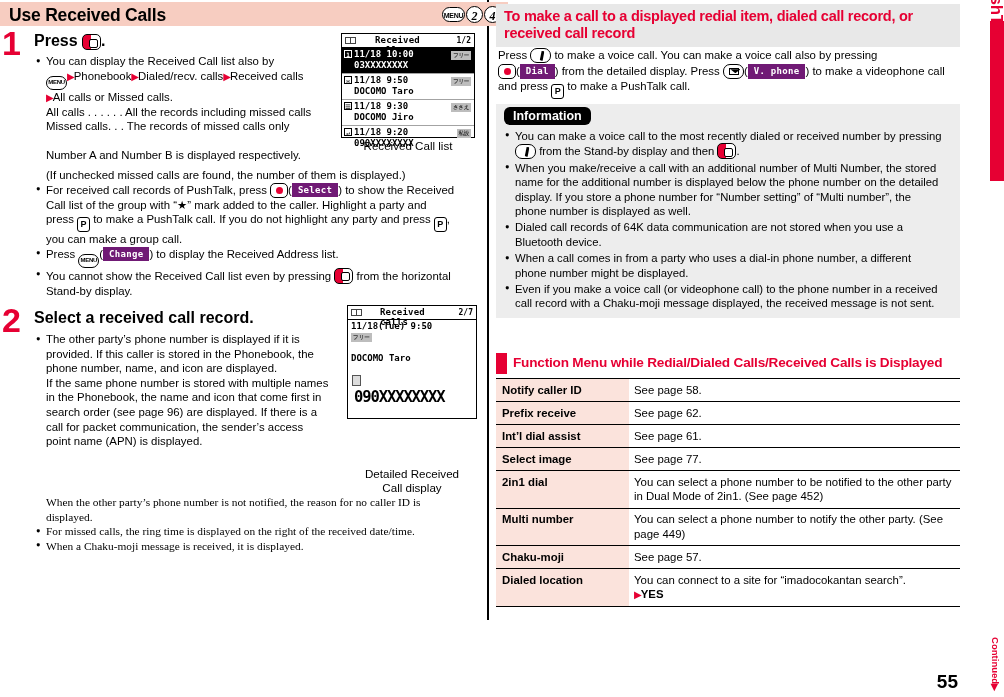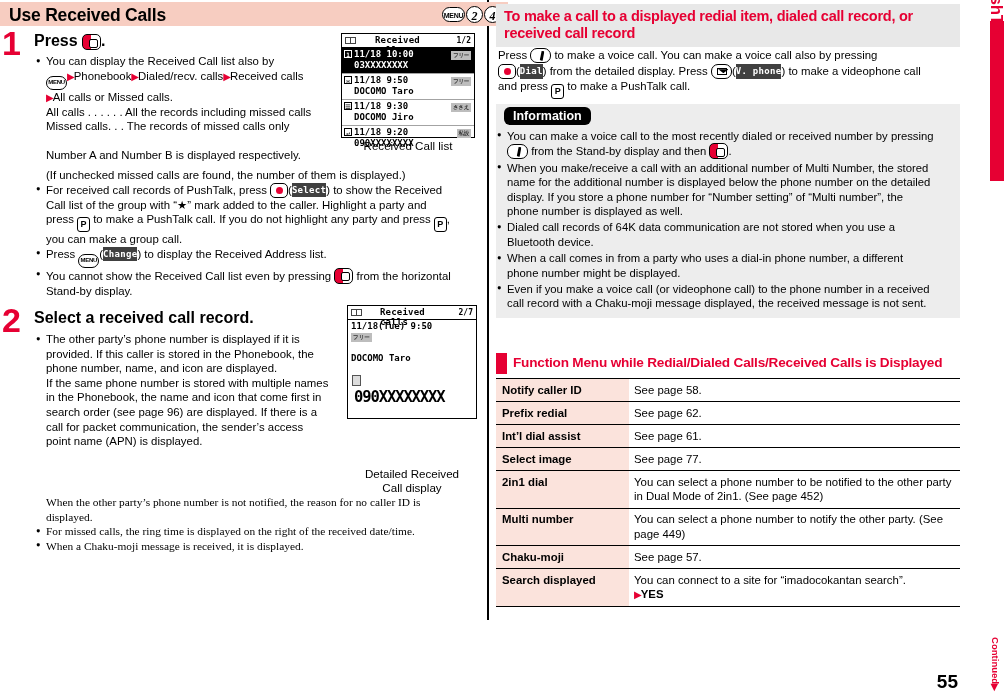--- a/index.html
+++ b/index.html
@@ -56,22 +56,22 @@
     font-size:9px;font-weight:bold;line-height:13px;text-align:center;}
   .kb-call{position:relative;width:21px;height:15px;border:1.5px solid #000;border-radius:7px;background:#fff;}
   .kb-call::after{content:"";position:absolute;left:7px;top:2px;width:7px;height:10px;
     background:#000;clip-path:polygon(62% 0,100% 8%,55% 100%,18% 88%);transform:rotate(-8deg);}
   .kb-mail{position:relative;width:21px;height:15px;border:1.5px solid #000;border-radius:7px;background:#fff;}
   .kb-mail::after{content:"";position:absolute;left:5.5px;top:3.5px;width:10px;height:7px;border:1.3px solid #000;box-sizing:border-box;}
   .kb-mail::before{content:"";position:absolute;left:6.5px;top:4.8px;width:8px;height:4px;
     border-left:1.2px solid #000;border-right:1.2px solid #000;
     clip-path:polygon(0 0,100% 0,50% 100%);background:#000;}
 
-  .softkey{display:inline-block;background:#404040;color:#fff;font-family:"DejaVu Sans Mono",monospace;
-    font-size:9px;font-weight:bold;padding:0 0;letter-spacing:.3px;vertical-align:1px;}
+  .softkey{display:inline-block;background:#701a75;color:#fff;font-family:"DejaVu Sans Mono",monospace;
+    font-size:9px;font-weight:bold;padding:0 6px;letter-spacing:.3px;vertical-align:1px;}
 
   .arw{color:#e60033;font-size:10px;vertical-align:.5px;letter-spacing:-1px;}
 
   
   .step{position:absolute;}
   .step-num{
     position:absolute;left:2px;top:0;
     font-family:"Liberation Sans",sans-serif;font-weight:bold;font-size:34px;color:#e60033;
     line-height:30px;letter-spacing:-2px;
   }
@@ -109,21 +109,21 @@
   .rhead{
     position:absolute;left:0;top:4px;width:464px;
     background:#e8e8e8;padding:4px 8px 5px 8px;box-sizing:border-box;
     color:#e60033;font-size:14.5px;font-weight:bold;line-height:17px;letter-spacing:-.25px;
   }
   .rpara{position:absolute;left:2px;font-size:11.4px;line-height:15.5px;}
 
   .infobox{position:absolute;left:0;width:464px;background:#ededed;box-sizing:border-box;}
   .infotag{display:inline-block;background:#000;color:#fff;font-size:12.5px;font-weight:bold;
     padding:1.5px 9px 2.5px 9px;margin:3px 0 1px 8px;border-radius:6px;}
-  .infolist{padding:1px 8px 7px 1px;font-size:11.3px;line-height:14.6px;}
+  .infolist{padding:1px 8px 7px 9px;font-size:11.3px;line-height:14.6px;}
   .infolist .bul{margin-top:1.5px;}
 
   
   .fm-head{position:absolute;left:0;width:464px;height:21px;}
   .fm-head .sq{position:absolute;left:0;top:0;width:11px;height:21px;background:#e60033;}
   .fm-head .tx{position:absolute;left:17px;top:2px;color:#e60033;font-size:13.6px;font-weight:bold;letter-spacing:-.2px;}
   table.fm{position:absolute;left:0;width:464px;border-collapse:collapse;font-size:11.4px;}
   table.fm td{border-bottom:1.2px solid #000;vertical-align:top;padding:3.5px 5px 4px 5px;line-height:14.5px;}
   table.fm tr:first-child td{border-top:1.2px solid #000;}
   table.fm td.c1{width:122px;background:#fbe3dc;font-weight:bold;padding-left:6px;}
@@ -329,21 +329,21 @@
       <span class="tx">Function Menu while Redial/Dialed Calls/Received Calls is Displayed</span>
     </div>
 
     <table class="fm" style="top:378px;">
       <tbody>
         <tr>
           <td class="c1">Notify caller ID</td>
           <td>See page 58.</td>
         </tr>
         <tr>
-          <td class="c1">Prefix redial</td>
+          <td class="c1">Prefix receive</td>
           <td>See page 62.</td>
         </tr>
         <tr>
           <td class="c1">Int’l dial assist</td>
           <td>See page 61.</td>
         </tr>
         <tr>
           <td class="c1">Select image</td>
           <td>See page 77.</td>
         </tr>
@@ -353,21 +353,21 @@
         </tr>
         <tr>
           <td class="c1">Multi number</td>
           <td>You can select a phone number to notify the other party. (See page 449)</td>
         </tr>
         <tr>
           <td class="c1">Chaku-moji</td>
           <td>See page 57.</td>
         </tr>
         <tr>
-          <td class="c1">Search displayed</td>
+          <td class="c1">Dialed location</td>
           <td>
             <span>You can connect to a site for “imadocokantan search”.</span><br>
             <span class="arw">▶</span><b>YES</b>
           </td>
         </tr>
       </tbody>
     </table>
 
   </div>
 

